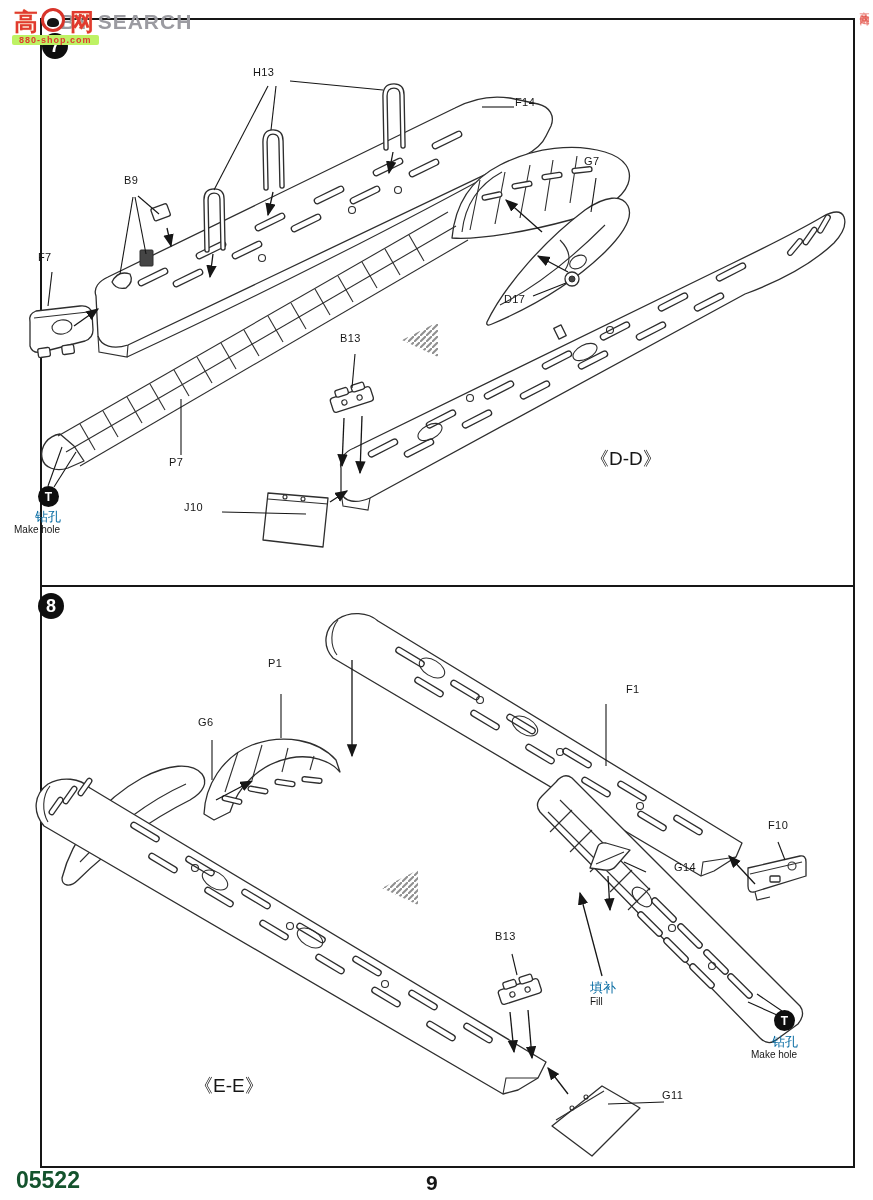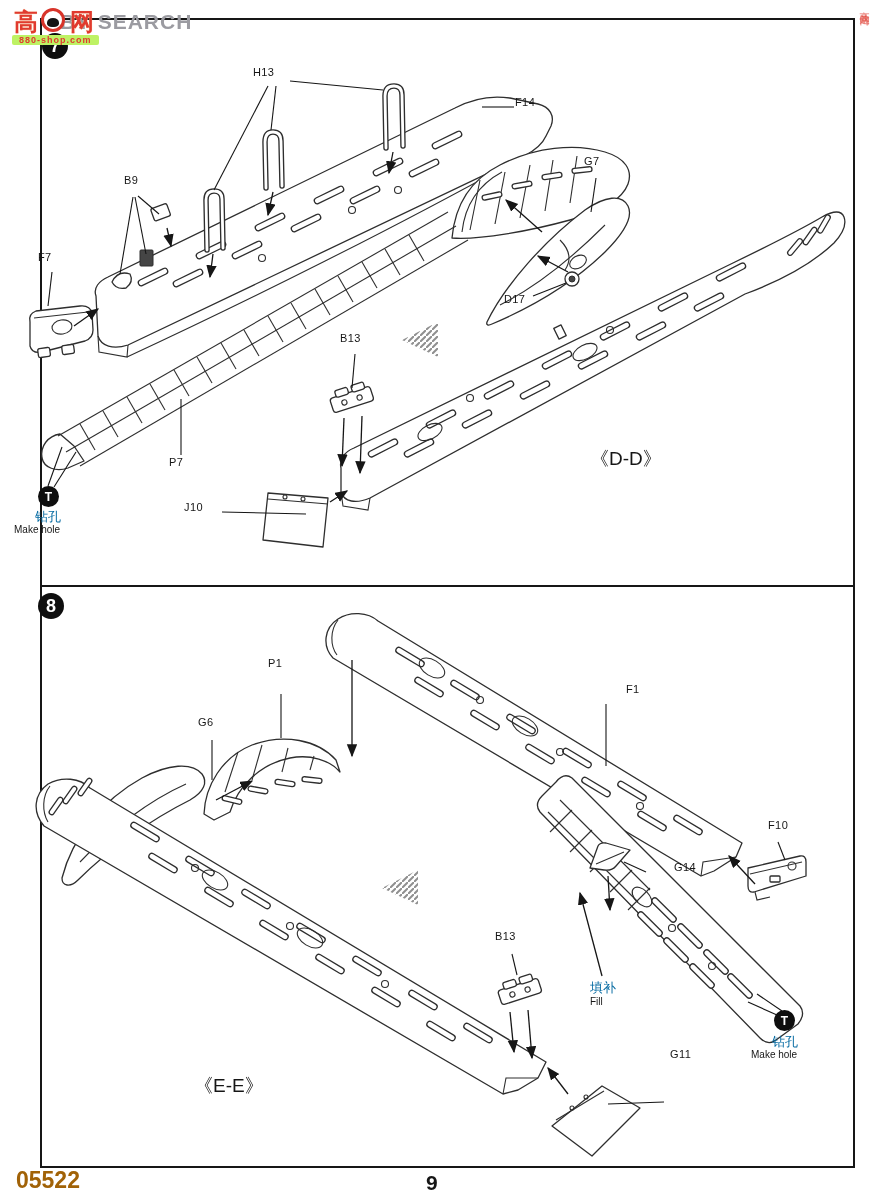--- a/index.html
+++ b/index.html
@@ -16,21 +16,21 @@
   .pini{fill:none;stroke:#ffffff;stroke-width:2.8;stroke-linecap:round;}
   .dkf{fill:#454545;stroke:#2e2e2e;stroke-width:1;}
   .lbl{position:absolute;font-size:11px;color:#161616;letter-spacing:.4px;white-space:nowrap;}
   .sec{position:absolute;font-size:19px;color:#161616;font-weight:500;white-space:nowrap;}
   .badge{position:absolute;width:26px;height:26px;border-radius:50%;background:#0e0e0e;color:#fff;
          font-weight:bold;font-size:18px;display:flex;align-items:center;justify-content:center;}
   .drill{position:absolute;width:21px;height:21px;border-radius:50%;background:#0e0e0e;color:#fff;
          font-size:12px;font-weight:bold;display:flex;align-items:center;justify-content:center;}
   .ncn{position:absolute;font-size:13px;color:#0369a1;white-space:nowrap;}
   .nen{position:absolute;font-size:10px;color:#161616;white-space:nowrap;}
-  .kit{position:absolute;font-weight:bold;font-size:23px;color:#a16207;}
+  .kit{position:absolute;font-weight:bold;font-size:23px;color:#14532d;}
   .pg{position:absolute;font-weight:bold;font-size:21px;color:#161616;}
   
   #wm{position:absolute;left:8px;top:4px;width:200px;height:46px;}
   #wm .gray{position:absolute;left:52px;top:6px;font-size:21px;font-weight:bold;color:#9b9ba1;letter-spacing:1px;}
   #wm .cn{position:absolute;top:2px;font-size:24px;font-weight:bold;color:#e03a2f;text-shadow:0 0 1px #f7c08a;}
   #wm .cn1{left:6px;} #wm .cn2{left:62px;}
   #wm .logo{position:absolute;left:33px;top:4px;width:24px;height:24px;border-radius:50%;
             background:#fff;border:3px solid #d8342a;box-sizing:border-box;}
   #wm .logo i{position:absolute;left:3px;top:7px;width:12px;height:9px;border-radius:50% 50% 40% 40%;background:#141414;}
   #wm .url{position:absolute;left:4px;top:31px;padding:0 7px;font-size:9px;font-weight:bold;color:#e03a2f;
@@ -382,21 +382,21 @@
   <div class="lbl" style="left:198px;top:716px;">G6</div>
   <div class="lbl" style="left:768px;top:819px;">F10</div>
   <div class="lbl" style="left:646px;top:861px;margin-left:28px;">G14</div>
   <div class="lbl" style="left:495px;top:930px;">B13</div>
   <div class="ncn" style="left:590px;top:979px;">填补</div>
   <div class="nen" style="left:590px;top:996px;">Fill</div>
   <div class="sec" style="left:194px;top:1073px;">《E-E》</div>
   <div class="drill" style="left:774px;top:1010px;">T</div>
   <div class="ncn" style="left:772px;top:1033px;">钻孔</div>
   <div class="nen" style="left:751px;top:1049px;">Make hole</div>
-  <div class="lbl" style="left:662px;top:1048px;margin-left:8px;">G11</div>
+  <div class="lbl" style="left:662px;top:1089px;">G11</div>
 
   <div class="kit" style="left:16px;top:1167px;">05522</div>
   <div class="pg" style="left:426px;top:1171px;">9</div>
 
   <div id="wm">
     <span class="gray">BY SEARCH</span>
     <span class="cn cn1">高</span>
     <span class="logo">
         <i></i>
       </span>

